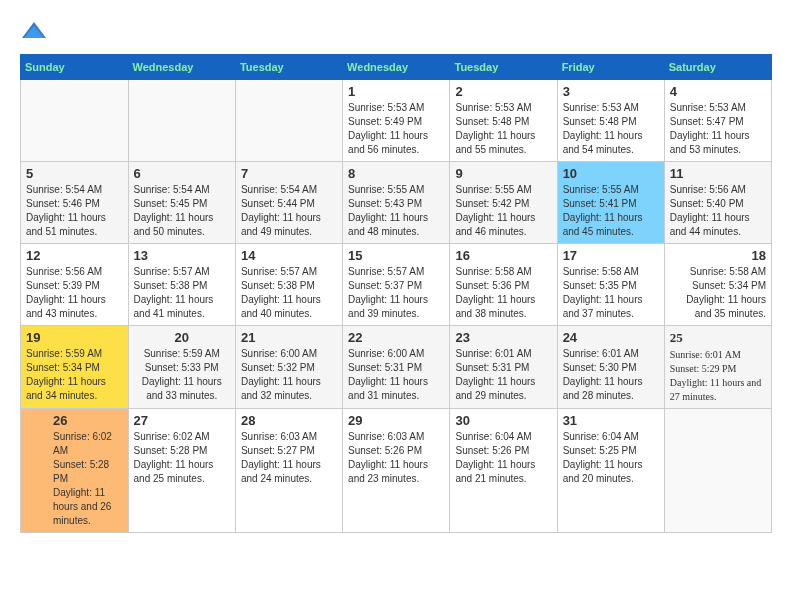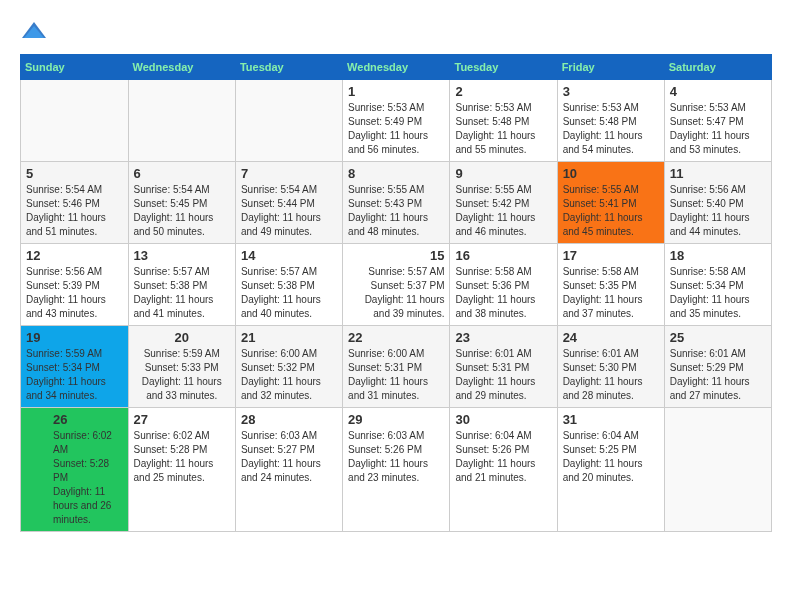--- a/index.html
+++ b/index.html
@@ -171,21 +171,21 @@
           <div class="day-info" style="white-space: pre-wrap;">Sunrise: 5:55 AM
 Sunset: 5:43 PM
 Daylight: 11 hours and 48 minutes.</div>
         </td>
         <td style="background: rgb(245, 245, 245);">
           <span class="day-num">9</span>
           <div class="day-info" style="white-space: pre-wrap;">Sunrise: 5:55 AM
 Sunset: 5:42 PM
 Daylight: 11 hours and 46 minutes.</div>
         </td>
-        <td style="background: #f97316;">
+        <td style="background: #7dd3fc;">
           <span class="day-num">10</span>
           <div class="day-info" style="white-space: pre-wrap;">Sunrise: 5:55 AM
 Sunset: 5:41 PM
 Daylight: 11 hours and 45 minutes.</div>
         </td>
         <td style="background: rgb(245, 245, 245);">
           <span class="day-num">11</span>
           <div class="day-info" style="white-space: pre-wrap;">Sunrise: 5:56 AM
 Sunset: 5:40 PM
 Daylight: 11 hours and 44 minutes.</div>
@@ -203,47 +203,47 @@
           <div class="day-info" style="white-space: pre-wrap;">Sunrise: 5:57 AM
 Sunset: 5:38 PM
 Daylight: 11 hours and 41 minutes.</div>
         </td>
         <td style="background: rgb(255, 255, 255);">
           <span class="day-num">14</span>
           <div class="day-info" style="white-space: pre-wrap;">Sunrise: 5:57 AM
 Sunset: 5:38 PM
 Daylight: 11 hours and 40 minutes.</div>
         </td>
-        <td style="background: rgb(255, 255, 255); text-align: right;">
+        <td style="background: rgb(255, 255, 255);">
           <span class="day-num">15</span>
           <div class="day-info" style="white-space: pre-wrap;">Sunrise: 5:57 AM
 Sunset: 5:37 PM
 Daylight: 11 hours and 39 minutes.</div>
         </td>
         <td style="background: rgb(255, 255, 255);">
           <span class="day-num">16</span>
           <div class="day-info" style="white-space: pre-wrap;">Sunrise: 5:58 AM
 Sunset: 5:36 PM
 Daylight: 11 hours and 38 minutes.</div>
         </td>
         <td style="background: rgb(255, 255, 255);">
           <span class="day-num">17</span>
           <div class="day-info" style="white-space: pre-wrap;">Sunrise: 5:58 AM
 Sunset: 5:35 PM
 Daylight: 11 hours and 37 minutes.</div>
         </td>
-        <td style="background: rgb(255, 255, 255);">
+        <td style="background: rgb(255, 255, 255); text-align: right;">
           <span class="day-num">18</span>
           <div class="day-info" style="white-space: pre-wrap;">Sunrise: 5:58 AM
 Sunset: 5:34 PM
 Daylight: 11 hours and 35 minutes.</div>
         </td>
       </tr>
       <tr>
-        <td style="background: #0ea5e9;">
+        <td style="background: #fde047;">
           <span class="day-num">19</span>
           <div class="day-info" style="white-space: pre-wrap;">Sunrise: 5:59 AM
 Sunset: 5:34 PM
 Daylight: 11 hours and 34 minutes.</div>
         </td>
         <td style="background: rgb(245, 245, 245); text-align: center;">
           <span class="day-num">20</span>
           <div class="day-info" style="white-space: pre-wrap;">Sunrise: 5:59 AM
 Sunset: 5:33 PM
 Daylight: 11 hours and 33 minutes.</div>
@@ -265,29 +265,29 @@
           <div class="day-info" style="white-space: pre-wrap;">Sunrise: 6:01 AM
 Sunset: 5:31 PM
 Daylight: 11 hours and 29 minutes.</div>
         </td>
         <td style="background: rgb(245, 245, 245);">
           <span class="day-num">24</span>
           <div class="day-info" style="white-space: pre-wrap;">Sunrise: 6:01 AM
 Sunset: 5:30 PM
 Daylight: 11 hours and 28 minutes.</div>
         </td>
-        <td style="background: rgb(245, 245, 245);">
+        <td style="background: rgb(245, 245, 245); font-family: Liberation Serif, serif;">
           <span class="day-num">25</span>
           <div class="day-info" style="white-space: pre-wrap;">Sunrise: 6:01 AM
 Sunset: 5:29 PM
 Daylight: 11 hours and 27 minutes.</div>
         </td>
       </tr>
       <tr>
-        <td style="background: #22c55e; padding-left: 32px;">
+        <td style="background: #fdba74; padding-left: 32px;">
           <span class="day-num">26</span>
           <div class="day-info" style="white-space: pre-wrap;">Sunrise: 6:02 AM
 Sunset: 5:28 PM
 Daylight: 11 hours and 26 minutes.</div>
         </td>
         <td style="background: rgb(255, 255, 255);">
           <span class="day-num">27</span>
           <div class="day-info" style="white-space: pre-wrap;">Sunrise: 6:02 AM
 Sunset: 5:28 PM
 Daylight: 11 hours and 25 minutes.</div>

